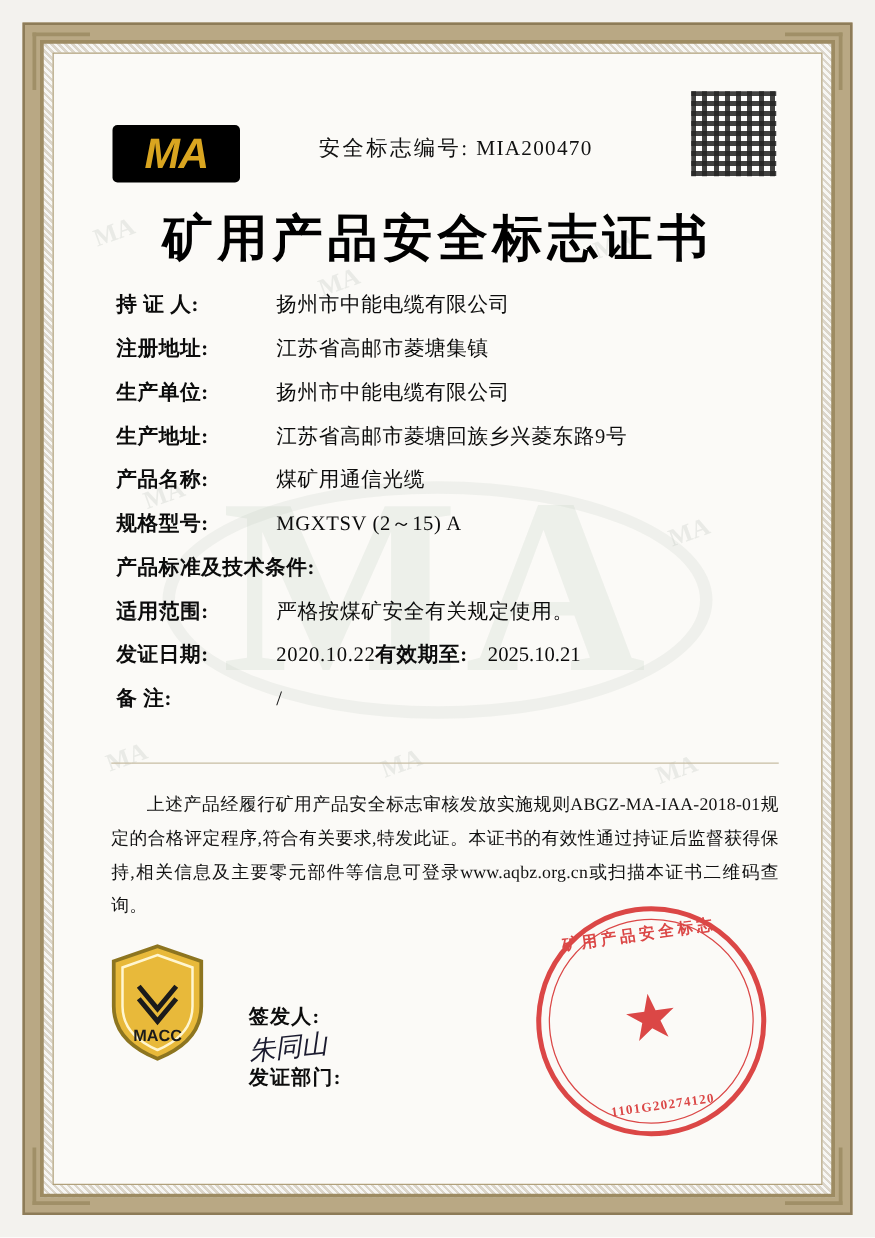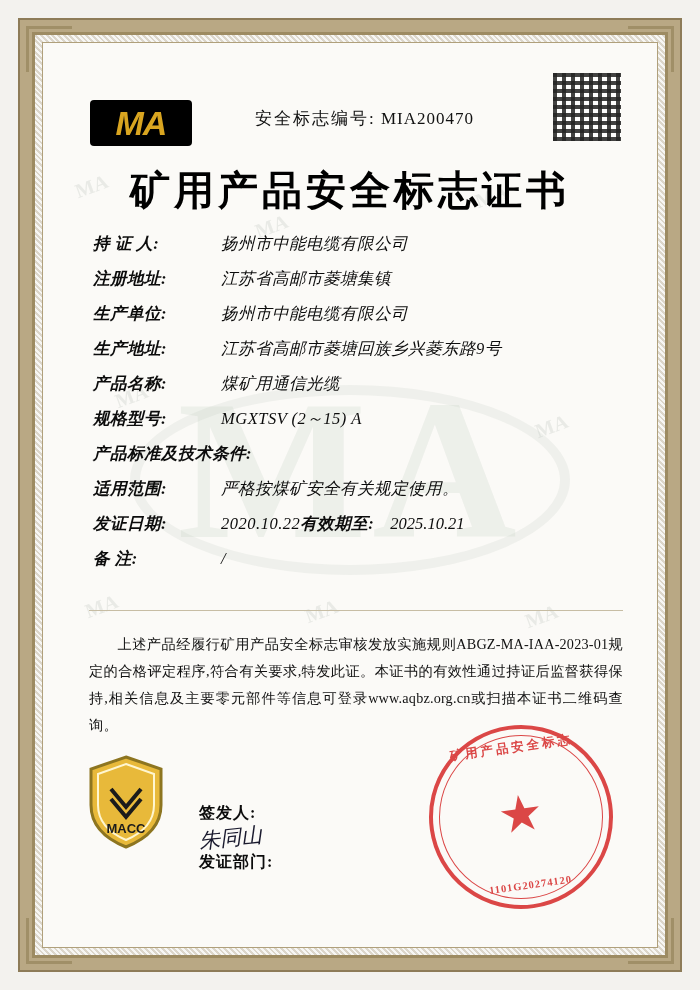--- a/index.html
+++ b/index.html
@@ -183,21 +183,20 @@
     left: 38px;
     right: 24px;
     top: 178px;
   }
   .field-row {
     display: flex;
     align-items: baseline;
     height: 35px;
     font-size: 16.5px;
     color: #0c0c0c;
-    font-style: italic;
   }
   .field-label {
     width: 128px;
     flex: none;
     font-weight: bold;
     letter-spacing: 0.5px;
     white-space: nowrap;
   }
   .field-label.wide { width: 196px; }
   .field-value {
@@ -408,21 +407,21 @@
 
       <div class="field-row">
         <div class="field-label">备    注:</div>
         <div class="field-value">/</div>
       </div>
 
     </div>
 
     <div class="divider"></div>
 
-    <div class="paragraph">上述产品经履行矿用产品安全标志审核发放实施规则ABGZ-MA-IAA-2023-01规定的合格评定程序,符合有关要求,特发此证。本证书的有效性通过持证后监督获得保持,相关信息及主要零元部件等信息可登录www.aqbz.org.cn或扫描本证书二维码查询。</div>
+    <div class="paragraph">上述产品经履行矿用产品安全标志审核发放实施规则ABGZ-MA-IAA-2018-01规定的合格评定程序,符合有关要求,特发此证。本证书的有效性通过持证后监督获得保持,相关信息及主要零元部件等信息可登录www.aqbz.org.cn或扫描本证书二维码查询。</div>
 
     <div class="macc-shield">
       <svg width="78" height="94" viewBox="0 0 78 94">
         <path d="M39 2 L74 14 L74 50 Q74 78 39 92 Q4 78 4 50 L4 14 Z" fill="#e8b93a" stroke="#8d7520" stroke-width="3"></path>
         <path d="M39 9 L67 19 L67 50 Q67 73 39 85 Q11 73 11 50 L11 19 Z" fill="none" stroke="#fff6d0" stroke-width="2"></path>
         <path d="M24 34 L39 52 L54 34" fill="none" stroke="#1b1b1b" stroke-width="4"></path>
         <path d="M24 44 L39 62 L54 44" fill="none" stroke="#1b1b1b" stroke-width="4"></path>
         <text x="39" y="78" font-size="13" font-family="Liberation Sans, sans-serif" font-weight="bold" fill="#1b1b1b" text-anchor="middle">MACC</text>
       </svg>
     </div>

